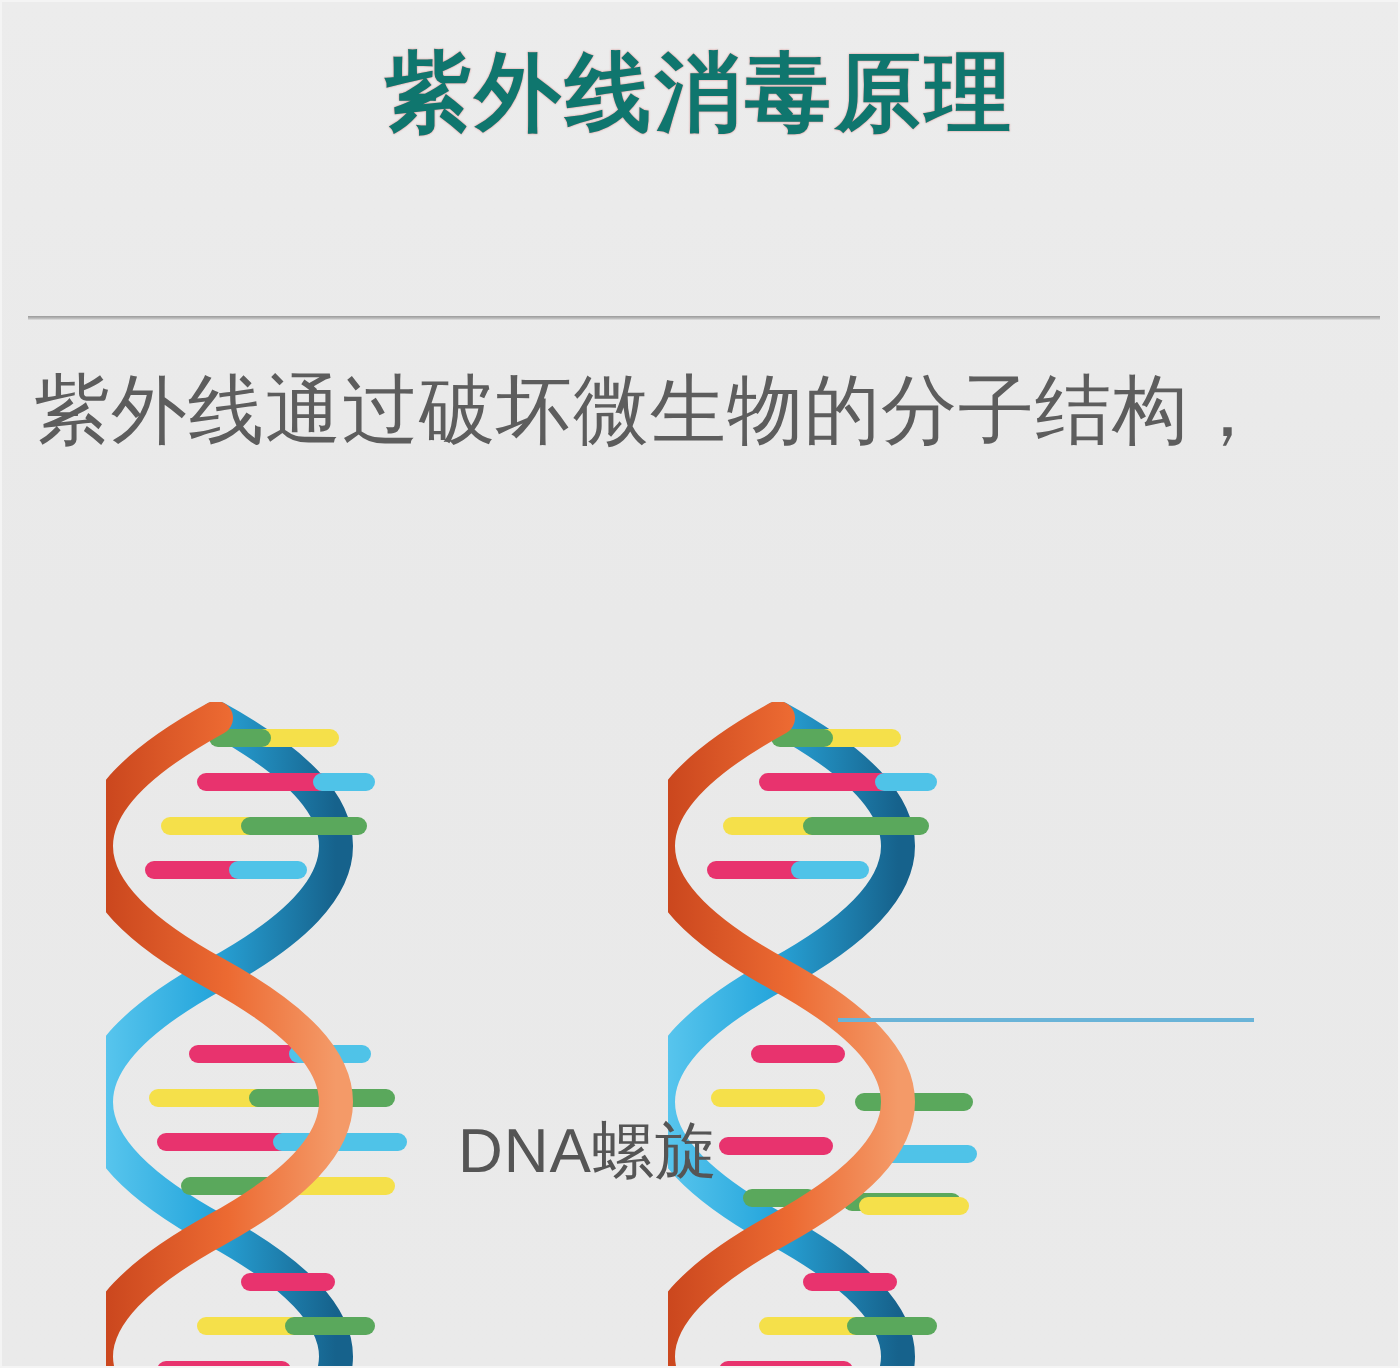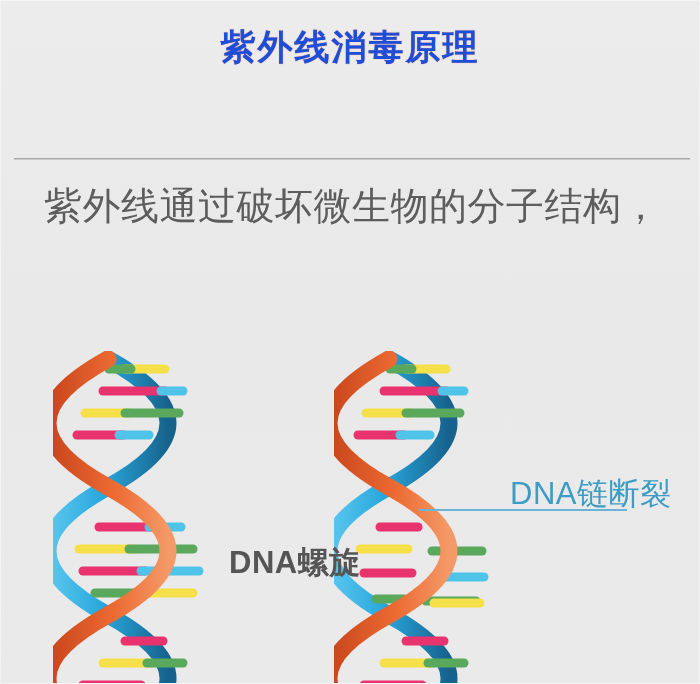--- a/index.html
+++ b/index.html
@@ -27,23 +27,23 @@
     z-index: 0;
   }
   #page > * { position: relative; z-index: 1; }
 
   .title {
     position: absolute;
     top: 16px;
     left: 0;
     width: 100%;
     text-align: center;
-    font-size: 35px;
+    font-size: 43px;
     font-weight: bold;
-    color: #1d4ed8;
+    color: #0f766e;
     letter-spacing: 2px;
     line-height: 60px;
     text-shadow: 0 0 1px rgba(200,23,26,0.55);
     white-space: nowrap;
   }
 
   .divider {
     position: absolute;
     top: 97px;
     left: 13px;
@@ -55,21 +55,20 @@
   .lead {
     position: absolute;
     top: 118px;
     left: 16px;
     width: 670px;
     color: #5d5d5d;
     font-size: 38px;
     line-height: 50px;
     letter-spacing: 0.5px;
     white-space: nowrap;
-    text-align: center;
   }
   .lead .line2 { display: block; }
 
   .stage {
     position: absolute;
     top: 238px;
     left: 0;
     width: 700px;
     height: 446px;
   }
@@ -79,27 +78,26 @@
     top: 0;
     width: 210px;
     height: 390px;
   }
   .helix.left  { left: 52px; }
   .helix.right { left: 333px; }
   .helix svg { display: block; width: 100%; height: 100%; }
 
   .helix-label {
     position: absolute;
-    top: 191px;
+    top: 204px;
     left: 228px;
     font-size: 31px;
     color: #555555;
     letter-spacing: 0.5px;
     white-space: nowrap;
-    font-weight: bold;
   }
 
   .break-label {
     position: absolute;
     top: 122px;
     left: 509px;
     font-size: 31px;
     color: #3d9cc4;
     letter-spacing: 0.5px;
     white-space: nowrap;
@@ -230,16 +228,15 @@
         </g>
 
         <path d="M55,8 C-25,52 -25,92 55,136 C135,180 135,220 55,264 C-25,308 -25,348 55,386" fill="none" stroke="url(#orGrad2)" stroke-width="17" stroke-linecap="round"></path>
       </svg>
     </div>
 
     <div class="helix-label">DNA螺旋</div>
 
     <div class="leader-line"></div>
 
-    <div class="break-label">DNA链断裂</div>
 
   </div>
 </div>
 
 </body></html>

